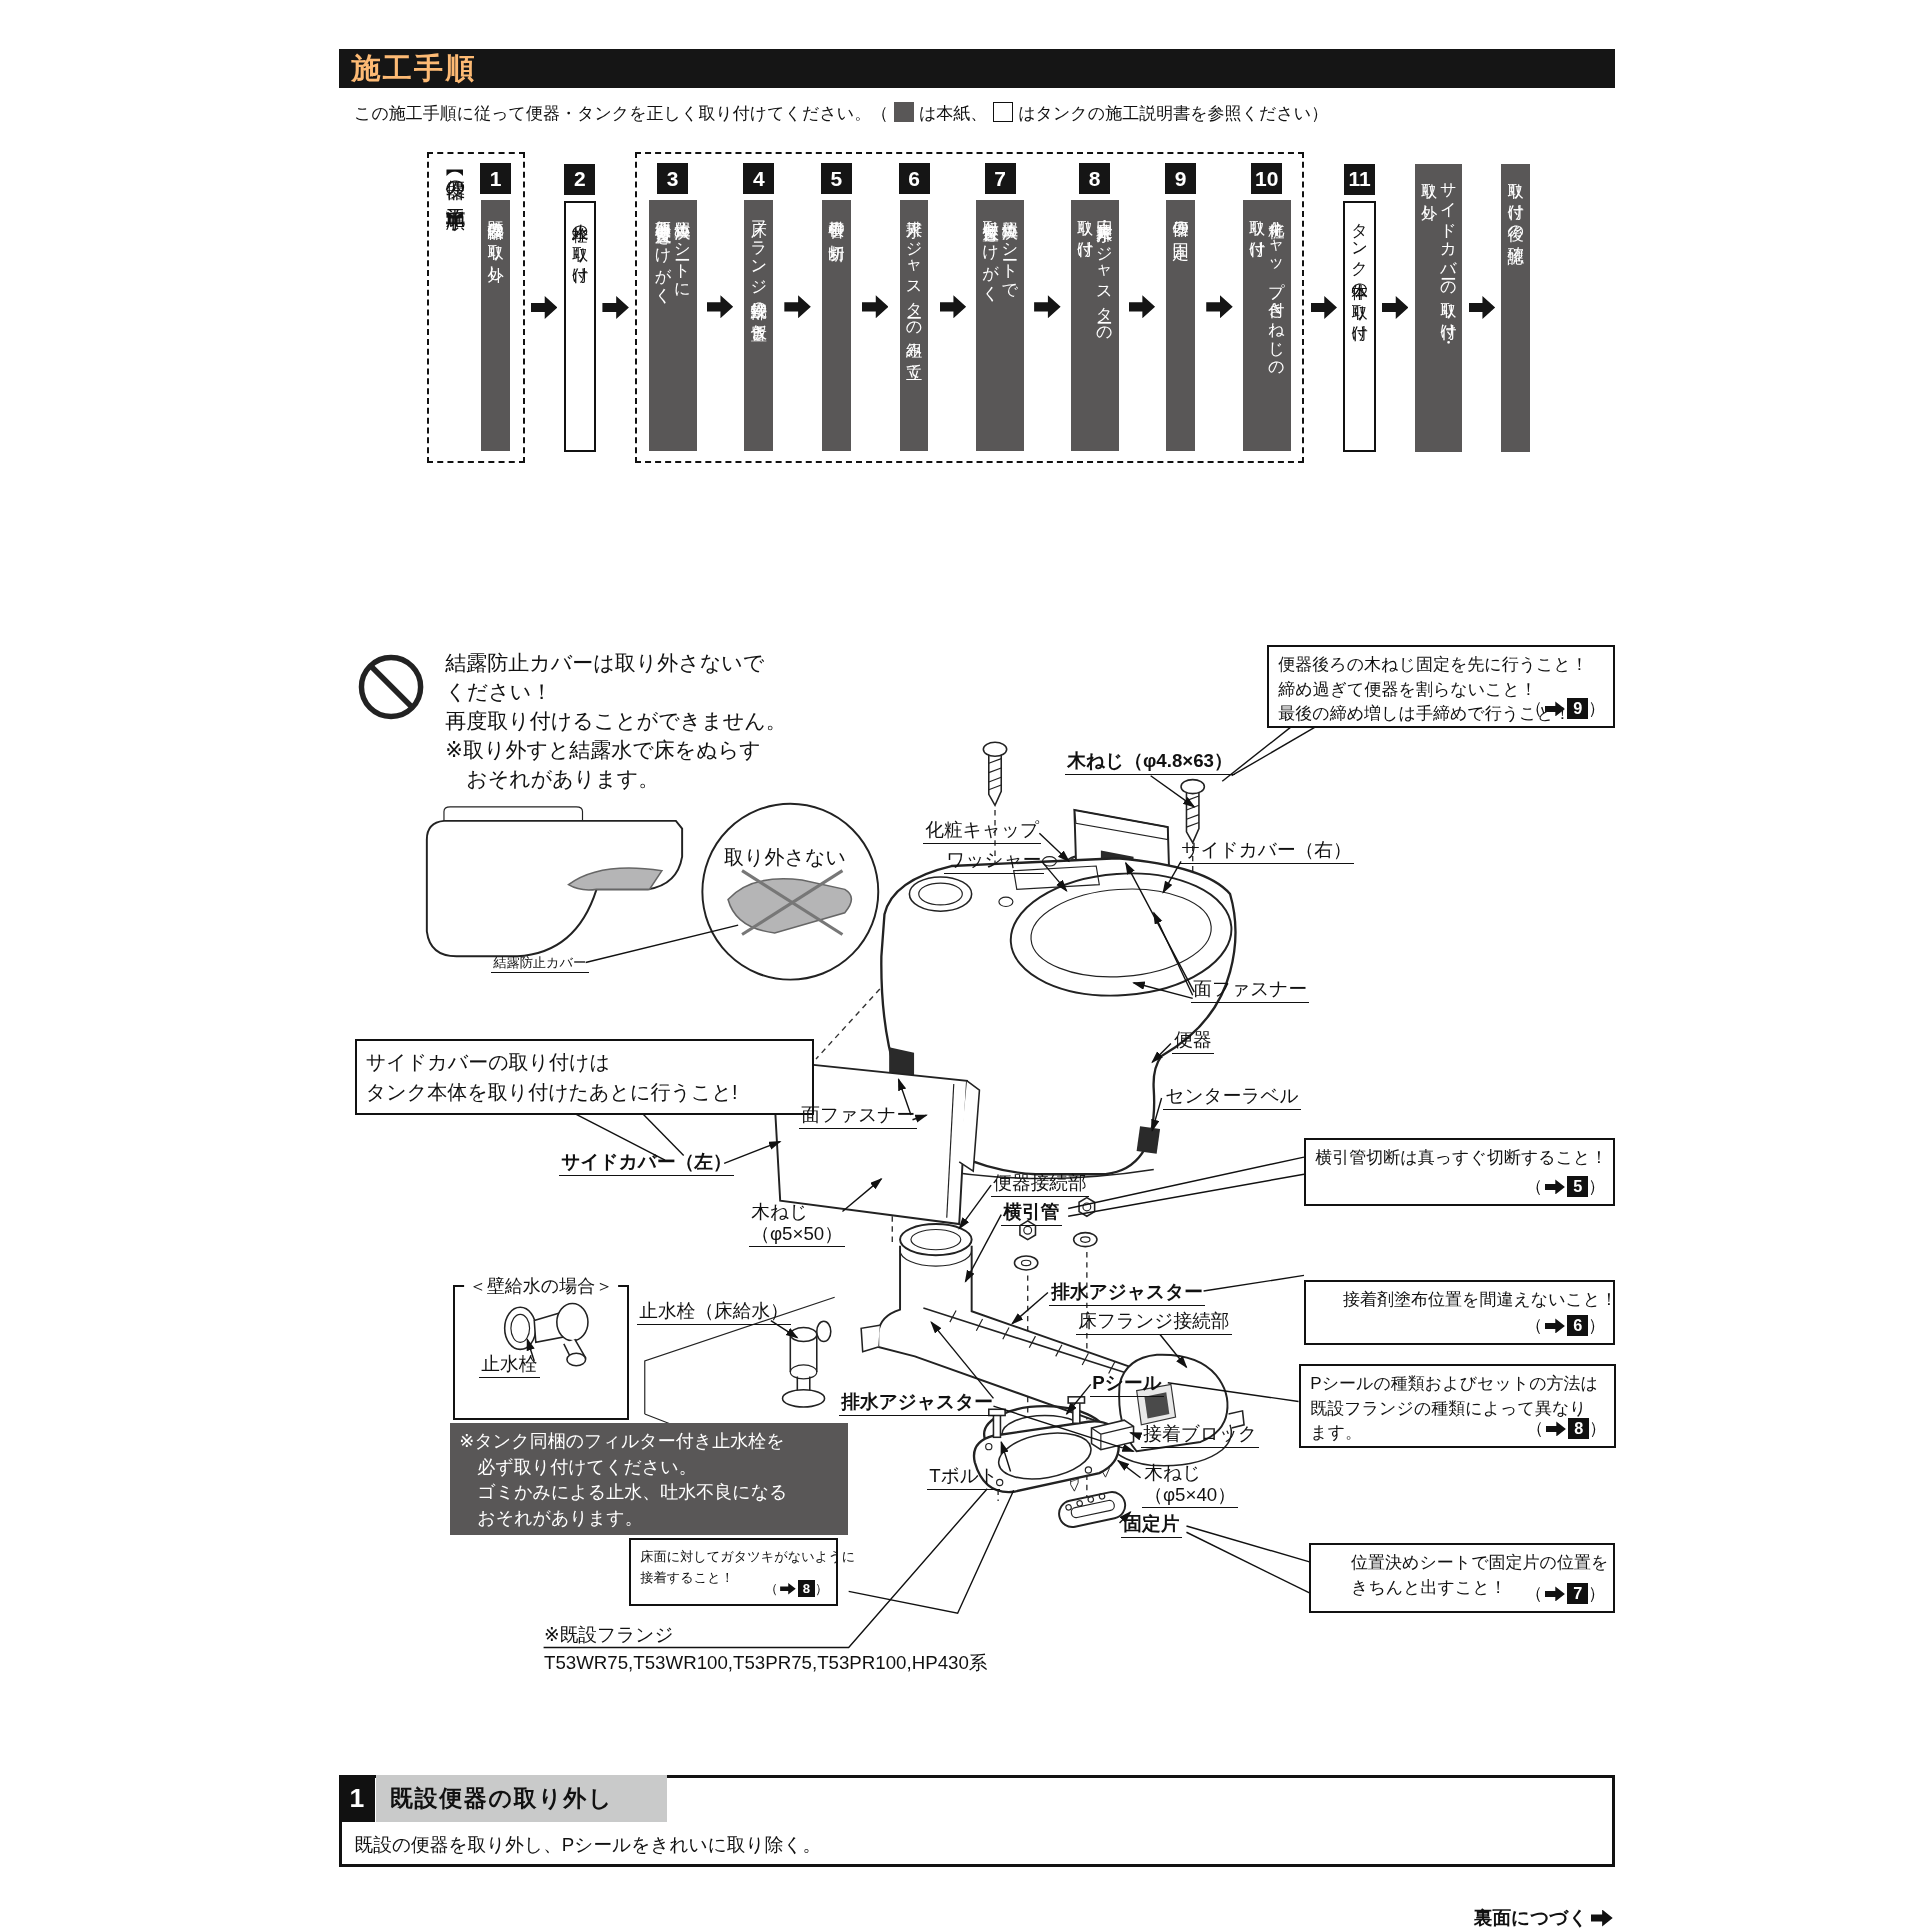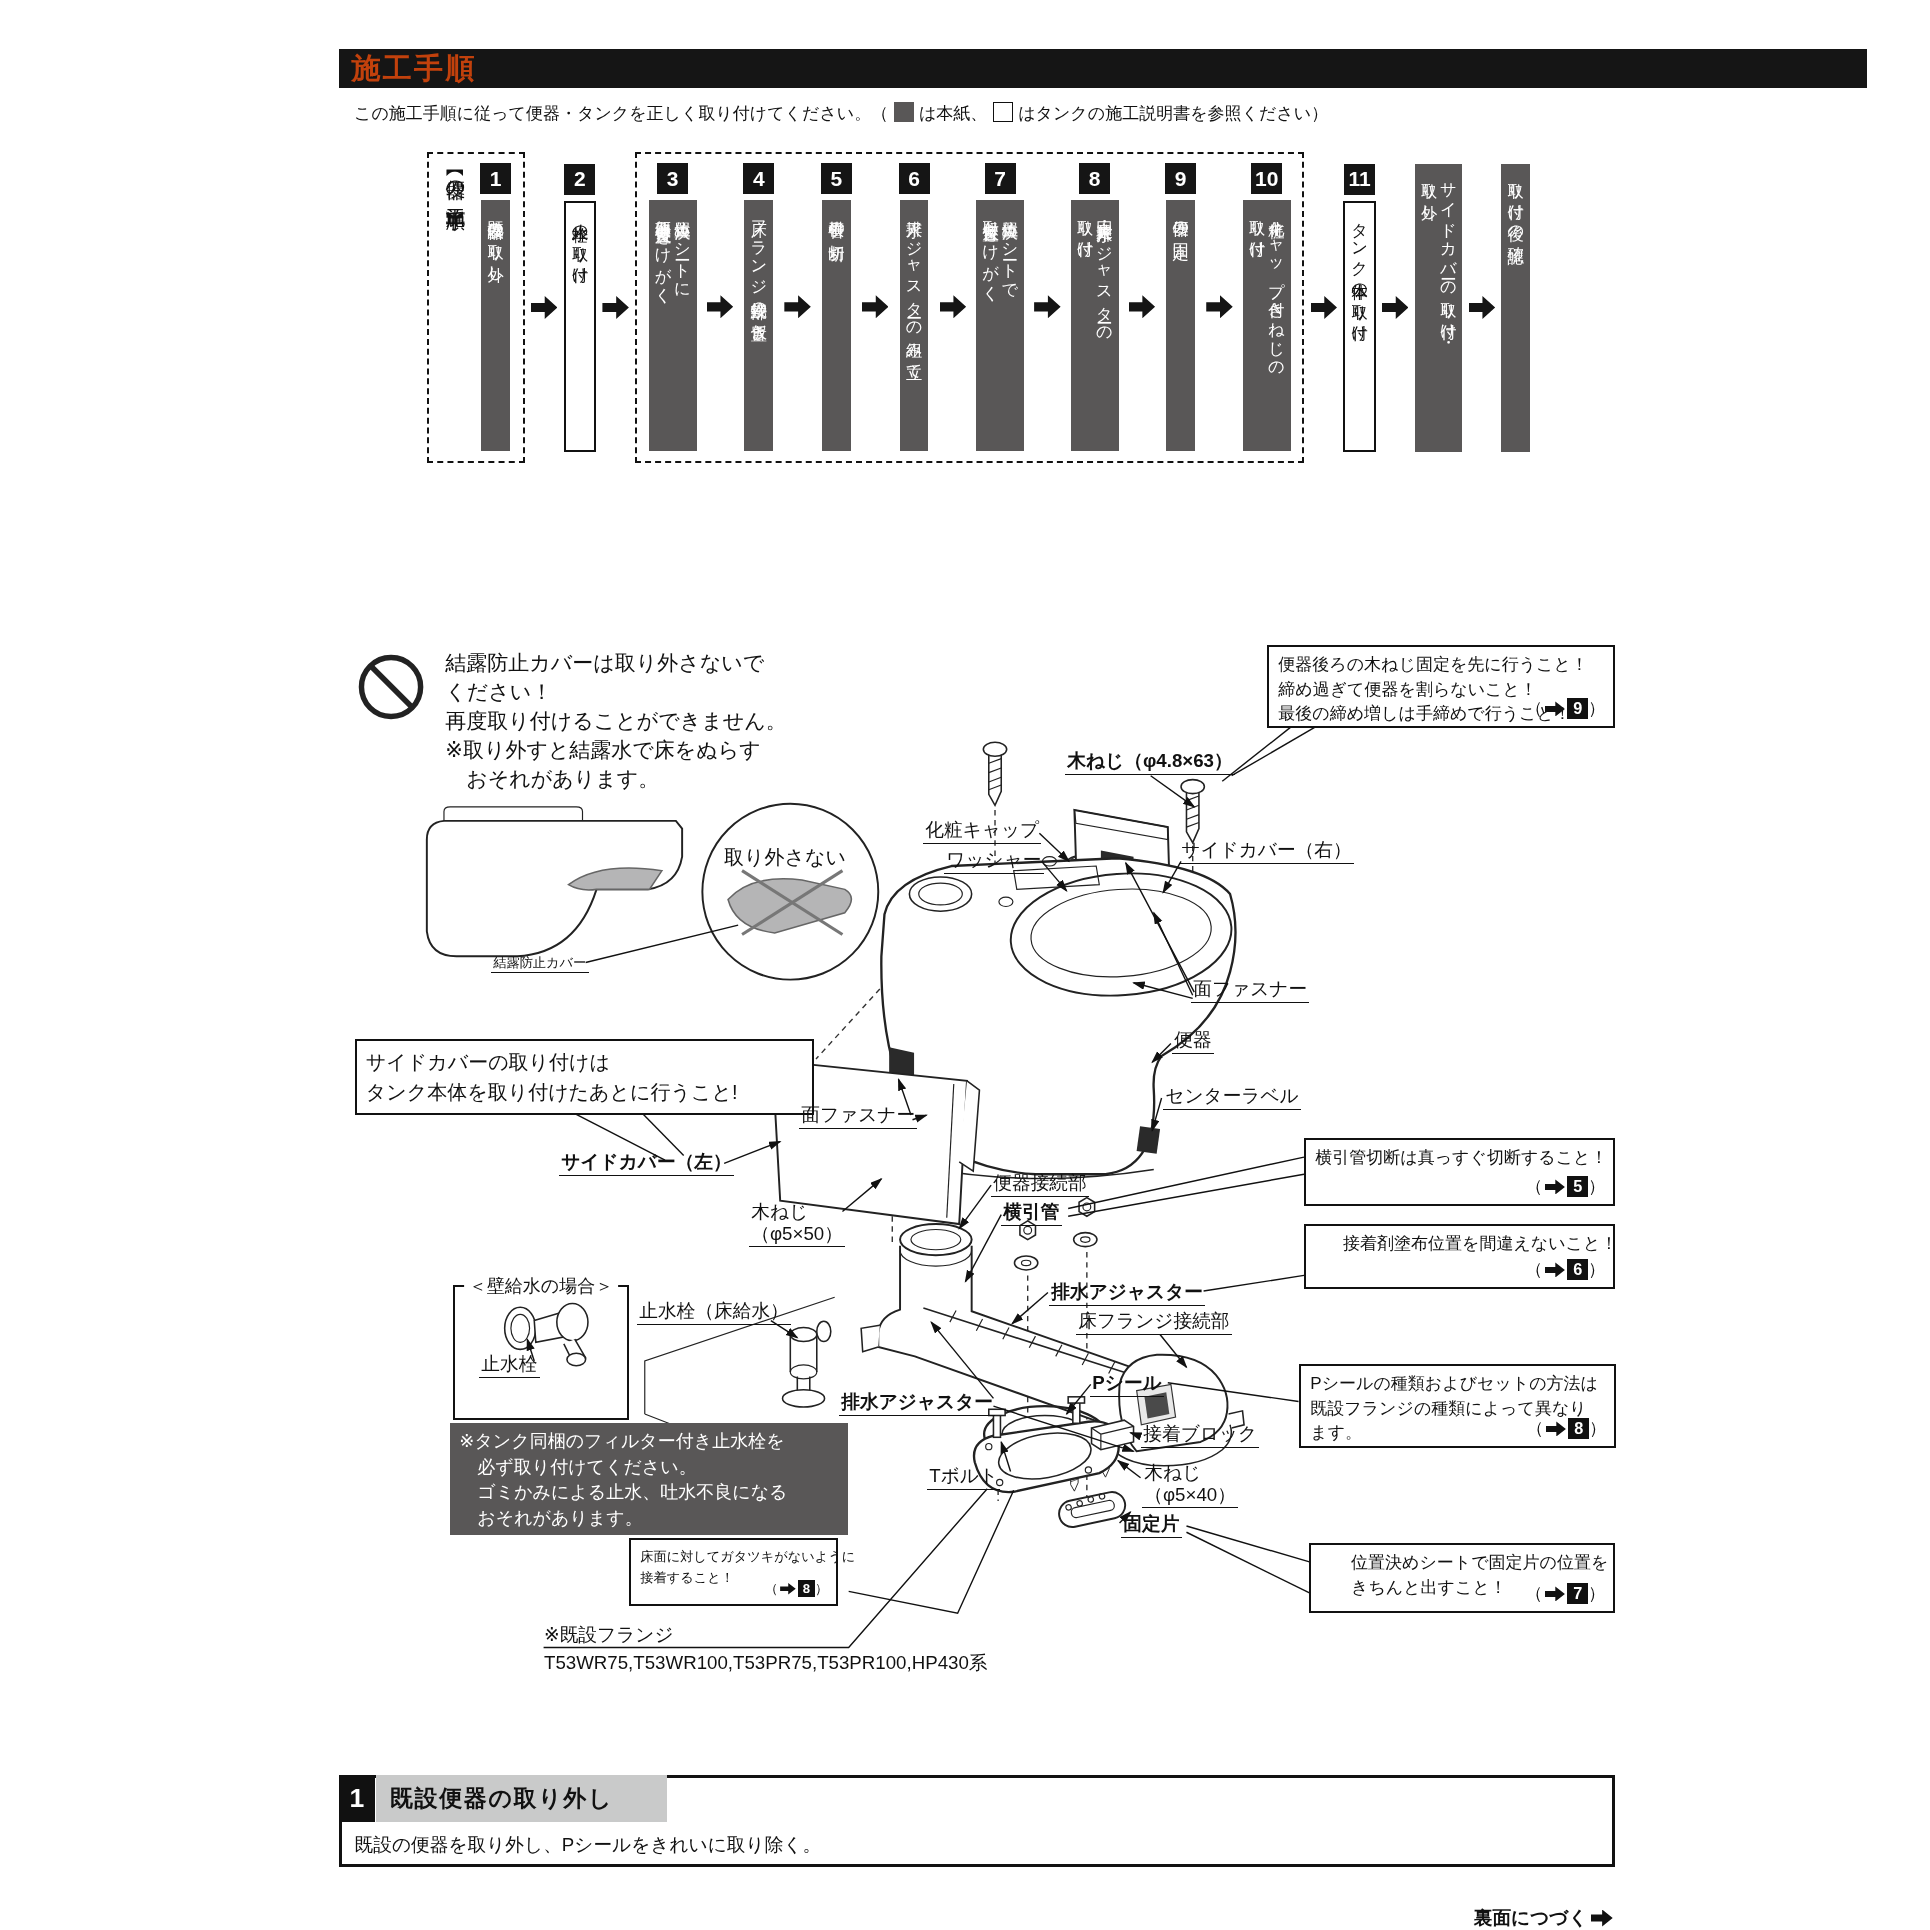--- a/index.html
+++ b/index.html
@@ -1,18 +1,18 @@
 <!DOCTYPE html>
 <html style="font-size:12.5px"><head>
 <meta charset="utf-8">
 <style>
   html,body{margin:0;padding:0;background:#fff;}
   .page{position:relative;width:1930px;height:1930px;background:#fff;overflow:hidden;
         font-family:"Liberation Sans","DejaVu Sans",sans-serif;color:#111;}
-  .hbar{position:absolute;left:339px;width:1528px;height:39px;background:#151515;color:#c2410c;
+  .hbar{position:absolute;left:339px;width:1276px;height:39px;background:#151515;color:#fdba74;
         display:flex;align-items:center;padding-left:12.5px;box-sizing:border-box;
         font-size:29px;font-weight:800;letter-spacing:2.3px;}
   .subtitle{position:absolute;left:354px;top:102px;display:flex;align-items:flex-start;font-size:17px;white-space:nowrap;}
   .sq{width:20px;height:20px;display:inline-block;margin:0 5.4px;flex:none;}
   .sq.dark{background:#595757;}
   .sq.light{background:#fff;border:1.6px solid #111;box-sizing:border-box;}
 
   
   .fc{position:absolute;left:427px;top:152px;display:flex;align-items:flex-start;}
   .fc-group{border:2.3px dashed #111;padding:9.3px 7.8px;display:flex;align-items:flex-start;}
@@ -413,21 +413,21 @@
     <div class="note" id="note-pipecut" style="left:969px;top:515px;width:311px;height:68px;">
       <div class="nline">横引管切断は真っすぐ切断すること！</div>
         <span class="refwrap">
           <span>（</span>
           <span class="ref-arrow"></span>
           <span class="refnum">5</span>
           <span>）</span>
         </span>
     </div>
 
-    <div class="note" id="note-adhesive" style="left:969px;top:601px;width:311px;height:65px;padding-left:37px;">
+    <div class="note" id="note-adhesive" style="left:969px;top:657px;width:311px;height:65px;padding-left:37px;">
       <div class="nline">接着剤塗布位置を間違えないこと！</div>
         <span class="refwrap">
           <span>（</span>
           <span class="ref-arrow"></span>
           <span class="refnum">6</span>
           <span>）</span>
         </span>
     </div>
 
     <div class="note" id="note-pseal" style="left:964px;top:741px;width:317px;height:84px;">

